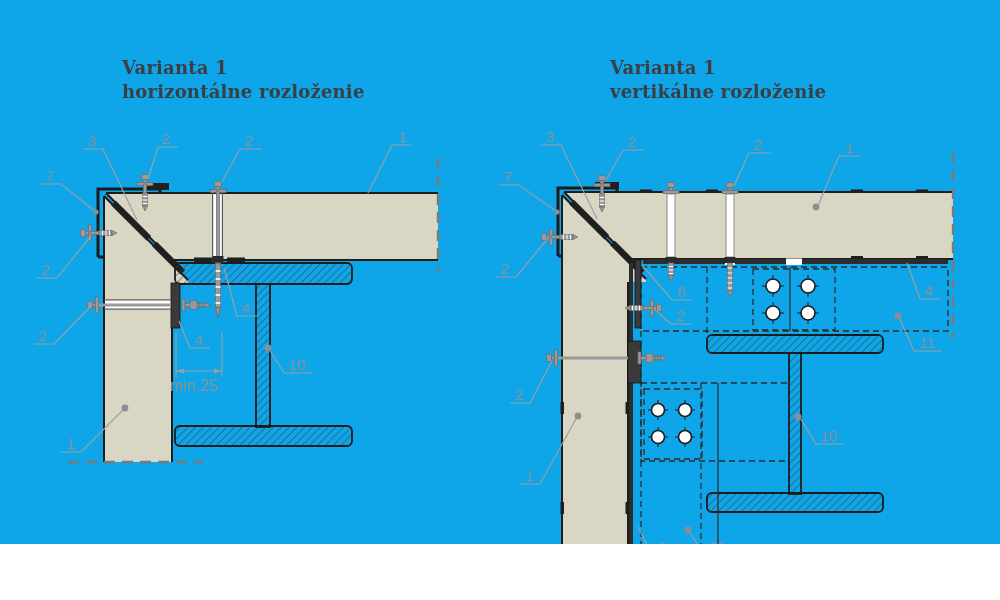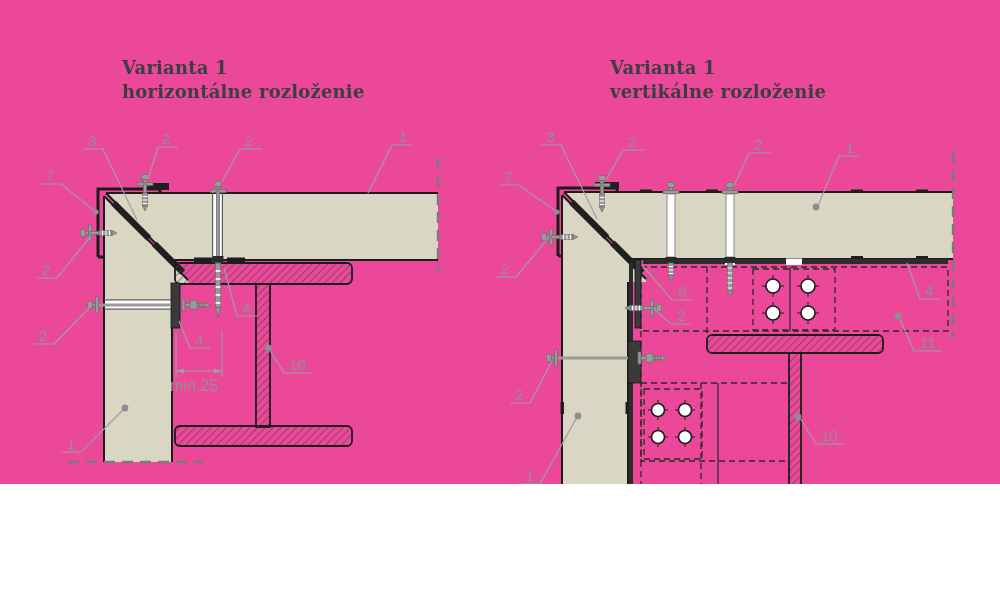--- a/index.html
+++ b/index.html
@@ -1,16 +1,16 @@
 <!DOCTYPE html>
 <html><head>
 <meta charset="utf-8">
 <style>
   html,body{margin:0;padding:0;background:#ffffff;}
-  .canvas{position:relative;width:1000px;height:484px;background:#ec4899;overflow:hidden;
+  .canvas{position:relative;width:1000px;height:544px;background:#0ea5e9;overflow:hidden;
           font-family:"Liberation Sans",sans-serif;}
   svg{position:absolute;left:0;top:0;}
   .ttl{font-family:"DejaVu Serif",serif;font-size:18px;font-weight:600;fill:#3b3e42;letter-spacing:.2px;}
   .lbl{font-family:"Liberation Sans",sans-serif;font-size:15px;fill:#8d9296;}
   .dimtxt{font-family:"Liberation Sans",sans-serif;font-size:16px;fill:#8d9296;}
   .ldr{stroke:#9aa0a3;stroke-width:1.2;fill:none;}
   .dot{fill:#8a8f93;}
   .panel{fill:#d9d6c3;}
   .edge{stroke:#1c1c1c;stroke-width:2;fill:none;}
   .jline{stroke:#5b5b5b;stroke-width:1.2;}

